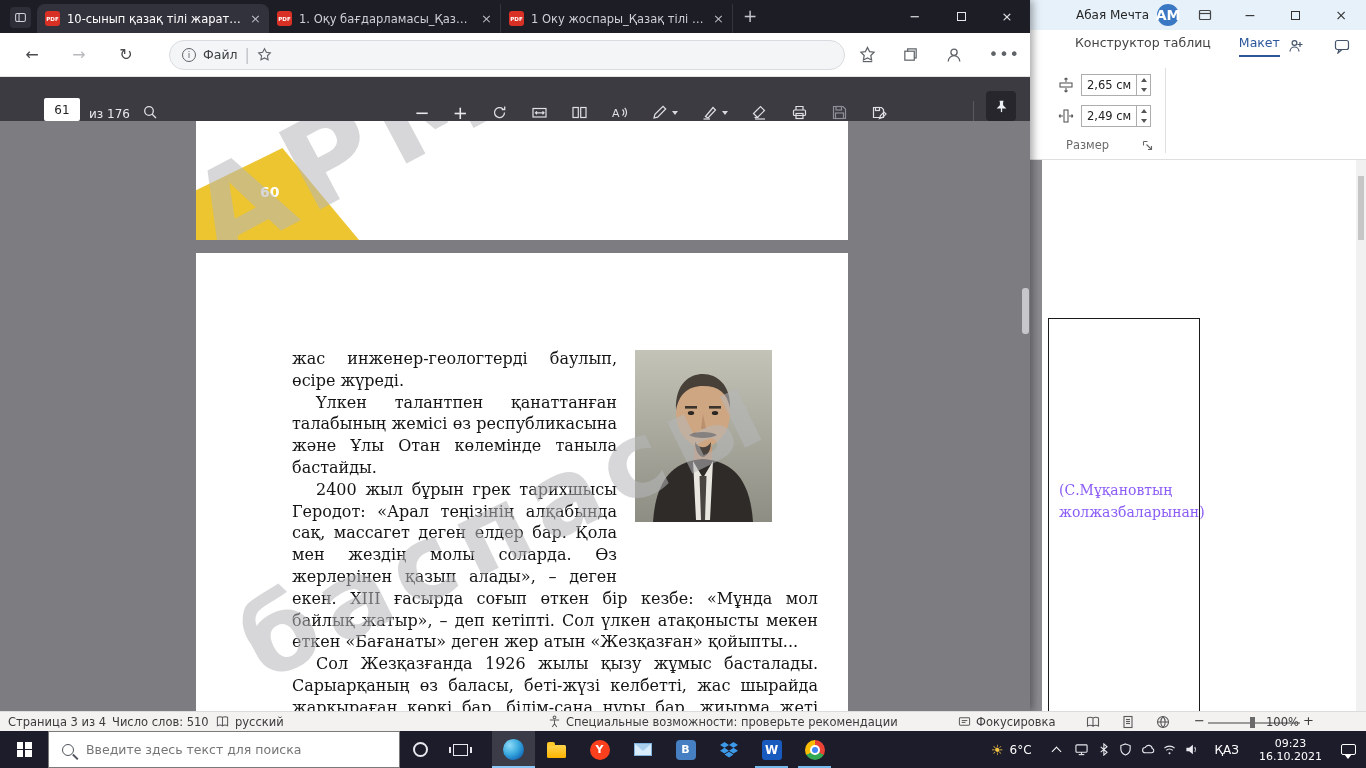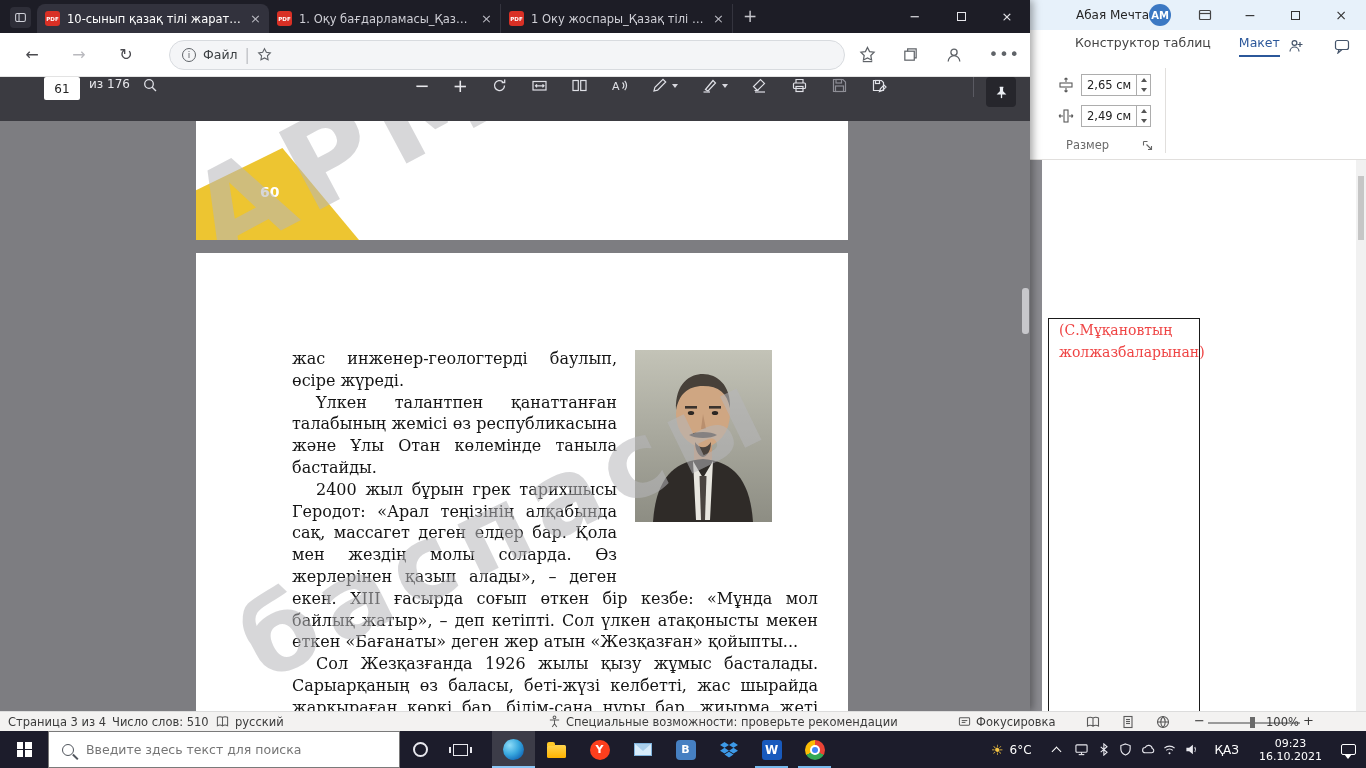--- a/index.html
+++ b/index.html
@@ -5,42 +5,42 @@
 *{margin:0;padding:0;box-sizing:border-box}
 html,body{overflow:hidden}
 body{width:1366px;height:768px;font-family:"DejaVu Sans",sans-serif;background:#555}
 svg{display:block}
 .screen{position:relative;width:1366px;height:768px;background:#7d7d81;overflow:hidden}
 
 
 .word{position:absolute;left:1030px;top:0;width:336px;height:711px;background:#fff}
 .word-title{position:relative;height:30px;background:#e7f1fa;display:flex;align-items:center;font-size:12px;color:#262626}
 .word-user{margin-left:46px;white-space:nowrap}
-.word-avatar{width:22px;height:22px;border-radius:50%;background:#3b78c3;color:#fff;font-size:10px;font-weight:bold;display:flex;align-items:center;justify-content:center;margin-left:0}
+.word-avatar{width:22px;height:22px;border-radius:50%;background:#3b78c3;color:#fff;font-size:14px;font-weight:bold;display:flex;align-items:center;justify-content:center;margin-left:8px}
 .wt-ctl{position:absolute;top:0;width:30px;height:30px;display:flex;align-items:center;justify-content:center;color:#333;font-size:14px}
 .boxo{width:9px;height:9px;border:1px solid #333;display:block}
 .word-tabs{height:32px;display:flex;align-items:center;padding-left:45px;gap:28px;font-size:12.5px;color:#444;background:#fff}
 .wtab{padding-bottom:7px;white-space:nowrap}
 .wtab.active{color:#2b579a;border-bottom:2px solid #2b579a;padding-bottom:5px}
 .wr-ico{position:absolute;top:38px}
 .word-ribbon{position:relative;height:98px;background:#fff;border-bottom:1px solid #e1dfdd}
 .spin-row{position:absolute;left:28px;display:flex;align-items:center;gap:7px}
 .spin-box{width:70px;height:22px;border:1px solid #adadad;display:flex;background:#fff}
 .spin-val{flex:1;min-width:0;border:none;outline:none;font-size:11.5px;padding-left:5px;color:#222;font-family:"DejaVu Sans",sans-serif;background:transparent}
 .spin-btns{width:14px;border-left:1px solid #adadad;display:flex;flex-direction:column}
 .spin-btns i{flex:1;display:flex;align-items:center;justify-content:center}
 .tri-up{width:0;height:0;border-left:3px solid transparent;border-right:3px solid transparent;border-bottom:4px solid #555}
 .tri-dn{width:0;height:0;border-left:3px solid transparent;border-right:3px solid transparent;border-top:4px solid #555}
 .grp-label{position:absolute;left:36px;top:76px;font-size:11.5px;color:#6a6a6a}
 .launcher{position:absolute;left:112px;top:78px}
 .vsep{position:absolute;left:135px;top:6px;bottom:6px;width:1px;background:#e1dfdd}
 .word-doc{position:absolute;left:0;top:160px;width:336px;height:551px;background:#8b8b90;overflow:hidden}
 .word-page{position:absolute;left:12px;top:0;right:0;bottom:0;background:#fff}
 .wcell{position:absolute;left:6px;top:158px;width:152px;height:400px;border:1px solid #1a1a1a;border-bottom:none}
-.wcell-text{padding-left:10px;font-family:"DejaVu Serif",serif;font-size:14px;line-height:22px;color:#ef4444}
+.wcell-text{margin-top:160px;padding-left:10px;font-family:"DejaVu Serif",serif;font-size:14px;line-height:22px;color:#8b5cf6}
 .wscroll{position:absolute;right:0;top:0;width:10px;height:100%;background:#f1f1f1}
 .wscroll i{display:block;margin:16px 2px 0;height:64px;background:#c6c6c6}
 
 
 .browser{position:absolute;left:0;top:0;width:1030px;height:711px;background:#fff;box-shadow:3px 0 8px rgba(0,0,0,.35)}
 .tabstrip{height:33px;background:#1d1d26;display:flex;align-items:flex-end}
 .tab-actions{width:21px;height:21px;margin:0 6px 5px 10px;background:#2e2e38;border-radius:4px;display:flex;align-items:center;justify-content:center}
 .tab{width:232px;height:29px;display:flex;align-items:center;padding:0 8px;gap:7px;color:#cfcfd6;font-size:11.5px;border-right:1px solid #34343e}
 .tab.active{background:#32323d;border-radius:8px 8px 0 0;color:#fff;border-right:none}
 .pdf-ico{width:15px;height:15px;background:#d93025;border-radius:3px;color:#fff;font-size:5.5px;font-weight:bold;display:flex;align-items:center;justify-content:center;flex:none}
@@ -53,21 +53,21 @@
 .nav-ico{width:30px;text-align:center;font-size:16px;color:#4a4a4f;margin-left:17px}
 .nav-ico.disabled{color:#b9b9be}
 .urlpill{margin-left:28px;width:676px;height:30px;border:1px solid #d8dbdf;background:#f4f5f7;border-radius:16px;display:flex;align-items:center;padding:0 12px;gap:7px}
 .info-ico{width:14px;height:14px;border:1.2px solid #5f6368;border-radius:50%;color:#5f6368;font-size:9px;display:flex;align-items:center;justify-content:center;flex:none}
 .file-label{font-size:12.5px;color:#3c4043;flex:none}
 .pill-sep{color:#c0c3c7;flex:none}
 .url-text{flex:1;font-size:12.5px;color:#3c4043;white-space:nowrap;overflow:hidden}
 .bar-right{display:flex;align-items:center;margin-left:auto;margin-right:10px;gap:26px}
 .more-ico{font-size:16px;color:#5f6368;letter-spacing:1px}
 
-.pdfbar{height:44px;background:#3b3b41;display:flex;align-items:flex-start}
+.pdfbar{height:44px;background:#3b3b41;display:flex;align-items:flex-end}
 .pagebox{width:36px;height:23px;margin-left:44px;flex:none}
 .pagebox input{width:100%;height:100%;border:none;border-radius:2px;background:#fff;color:#222;text-align:center;font-size:12px;font-family:"DejaVu Sans",sans-serif}
 .of-pages{font-size:12px;color:#e8e8ec;margin:0 12px 0 9px;white-space:nowrap}
 .tool{display:flex;align-items:center;flex:none}
 .tglyph{color:#e8e8ec;font-size:18px;line-height:17px}
 .caret{width:0;height:0;border-left:3.5px solid transparent;border-right:3.5px solid transparent;border-top:4px solid #d8d8de;margin-left:4px}
 .pdf-center{display:flex;align-items:center;gap:23px}
 .tool-sep{width:1px;height:20px;background:#5a5a62;margin-right:12px}
 .pin-btn{width:30px;height:30px;background:#26262c;border-radius:4px;display:flex;align-items:center;justify-content:center;margin-right:14px;flex:none}
 

